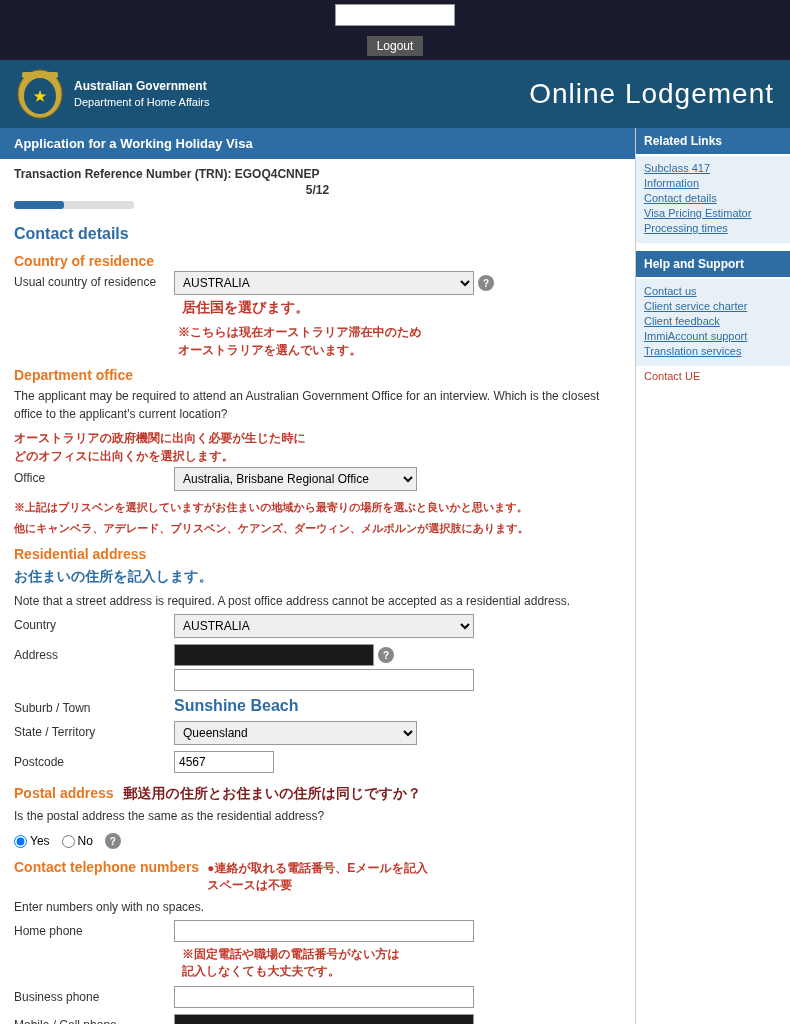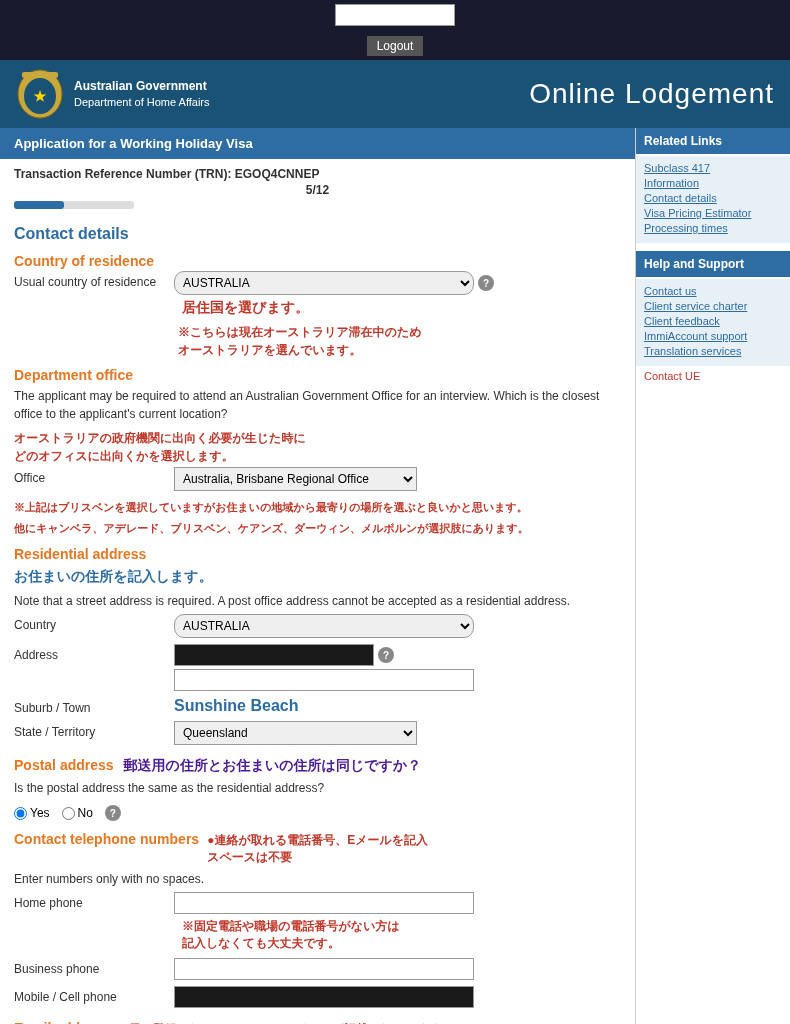--- a/index.html
+++ b/index.html
@@ -139,21 +139,21 @@
       display: flex;
       align-items: center;
       gap: 4px;
       flex-wrap: wrap;
     }
     select, input[type="text"] {
       border: 1px solid #999;
       padding: 3px 4px;
       font-size: 12px;
     }
-    .select-wide { width: 300px; border-radius: 10px; }
+    .select-wide { width: 300px; }
     .select-medium { width: 243px; }
     .input-wide { width: 300px; }
     .input-short { width: 100px; }
     .help-icon {
       display: inline-flex;
       align-items: center;
       justify-content: center;
       width: 16px;
       height: 16px;
       border-radius: 50%;
@@ -376,25 +376,31 @@
         </div>
       </div>
       <div class="form-row">
         <div class="form-label">State / Territory</div>
         <div class="form-control-area">
           <select class="select-medium">
             <option>Queensland</option>
           </select>
         </div>
       </div>
+      <div class="form-row">
+        <div class="form-label">Postcode</div>
+        <div class="form-control-area">
+          <input type="text" class="input-short" value="4567" style="">
+        </div>
+      </div>
     </div>
 
     <div style="display:flex; align-items:baseline; gap:10px; padding: 6px 14px 2px;">
       <div class="subsection-title" style="padding:0;">Postal address</div>
-      <span style="color:#4c1d95; font-size:14px; font-weight:bold;">郵送用の住所とお住まいの住所は同じですか？</span>
+      <span style="color:#7f1d1d; font-size:14px; font-weight:bold;">郵送用の住所とお住まいの住所は同じですか？</span>
     </div>
     <div class="desc-text">Is the postal address the same as the residential address?</div>
     <div class="form-area">
       <div class="radio-group">
         <label class="radio-label">
           <input type="radio" name="postal_same" checked="" style="">
           <span>Yes</span>
         </label>
         <label class="radio-label">
           <input type="radio" name="postal_same" style="">

